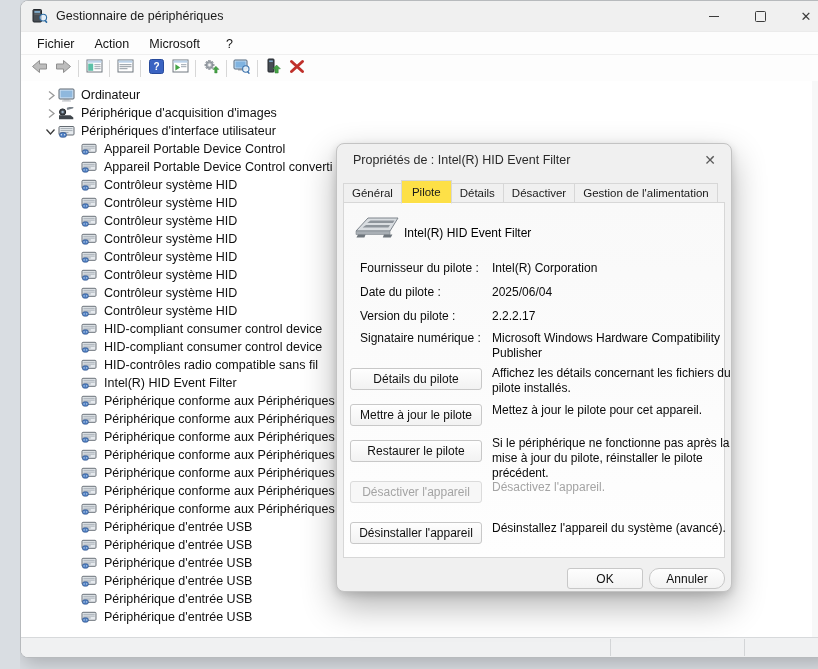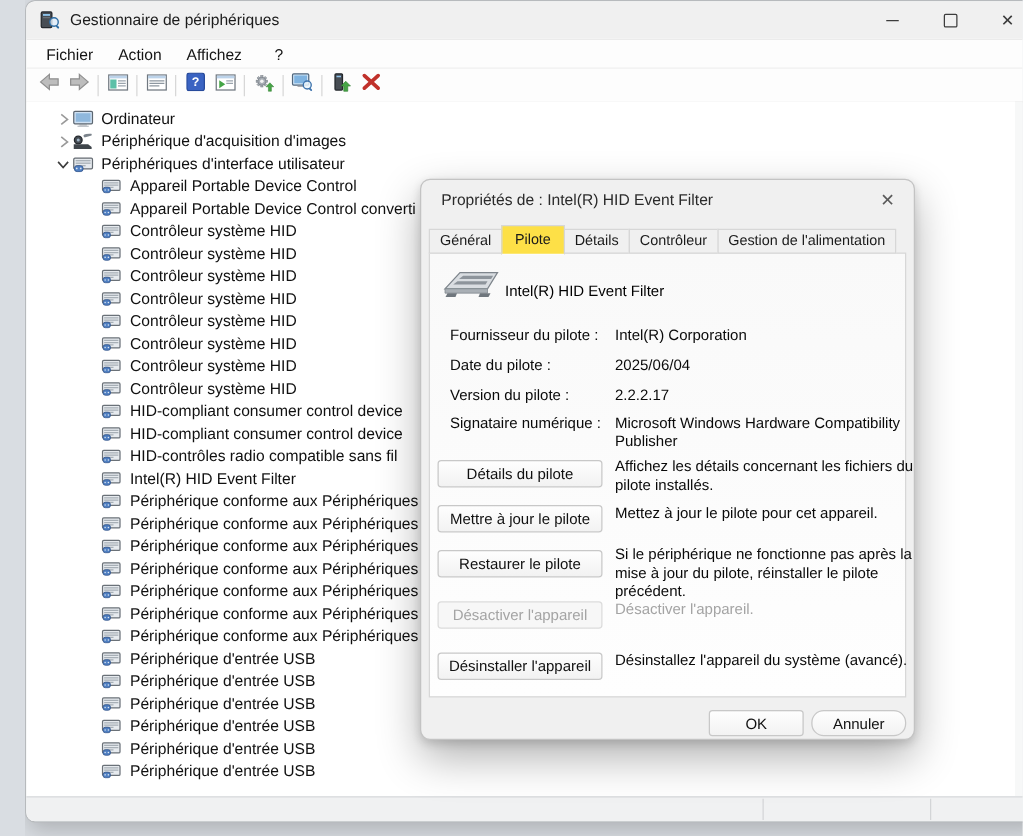--- a/index.html
+++ b/index.html
@@ -102,21 +102,21 @@
           </div>
         <div class="cap-btn">
             <span class="glyph-close">✕</span>
           </div>
       </div>
     </div>
 
     <div id="menubar">
       <span class="menu-item">Fichier</span>
       <span class="menu-item">Action</span>
-      <span class="menu-item">Affichez</span>
+      <span class="menu-item">Microsoft</span>
       <span class="menu-item help">?</span>
     </div>
 
     <div id="toolbar">
         <div class="tb-btn">
           <span class=""><svg width="17" height="15" viewBox="0 0 17 15">
               <path d="M8.5 1.5 L1.5 7.5 L8.5 13.5 L8.5 10 H15.5 V5 H8.5 Z" fill="#bdbdbd" stroke="#8f8f8f"></path>
             </svg></span>
         </div>
         <div class="tb-btn">
@@ -699,21 +699,21 @@
   </div>
 
   <div id="dialog">
     <div class="dlg-title">Propriétés de : Intel(R) HID Event Filter</div>
     <div class="dlg-close">✕</div>
 
     <div class="tabs">
       <div class="tab">Général</div>
       <div class="tab active">Pilote</div>
       <div class="tab">Détails</div>
-      <div class="tab">Contrôleur</div>
+      <div class="tab">Désactiver</div>
       <div class="tab">Gestion de l'alimentation</div>
     </div>
 
     <div class="tab-page">
       <span class="dev-icon">
         <svg width="46" height="27" viewBox="0 0 46 27">
           <path d="M14 3 L44 3 L36 16 L2 16 Z" fill="#d9dde1" stroke="#7e858c"></path>
           <g fill="#8d949b">
             <path d="M16.5 5.5 h24 l-1.6 2.6 H13.2 Z"></path>
             <path d="M12 10 h24 l-1.6 2.6 H8.6 Z"></path>
@@ -737,21 +737,21 @@
       <div class="action-btn" style="top:165px">Détails du pilote</div>
       <div class="action-desc" style="top:163px">Affichez les détails concernant les fichiers du pilote installés.</div>
 
       <div class="action-btn" style="top:201px">Mettre à jour le pilote</div>
       <div class="action-desc" style="top:200px">Mettez à jour le pilote pour cet appareil.</div>
 
       <div class="action-btn" style="top:237px">Restaurer le pilote</div>
       <div class="action-desc" style="top:233px">Si le périphérique ne fonctionne pas après la mise à jour du pilote, réinstaller le pilote précédent.</div>
 
       <div class="action-btn disabled" style="top:278px">Désactiver l'appareil</div>
-      <div class="action-desc disabled" style="top:277px">Désactiver l'appareil.</div>
+      <div class="action-desc disabled" style="top:277px">Désactivez l'appareil.</div>
 
       <div class="action-btn" style="top:319px">Désinstaller l'appareil</div>
       <div class="action-desc" style="top:318px">Désinstallez l'appareil du système (avancé).</div>
     </div>
 
     <div class="dlg-footer-btn" id="ok-btn">OK</div>
     <div class="dlg-footer-btn" id="cancel-btn">Annuler</div>
   </div>
 </div>
 

